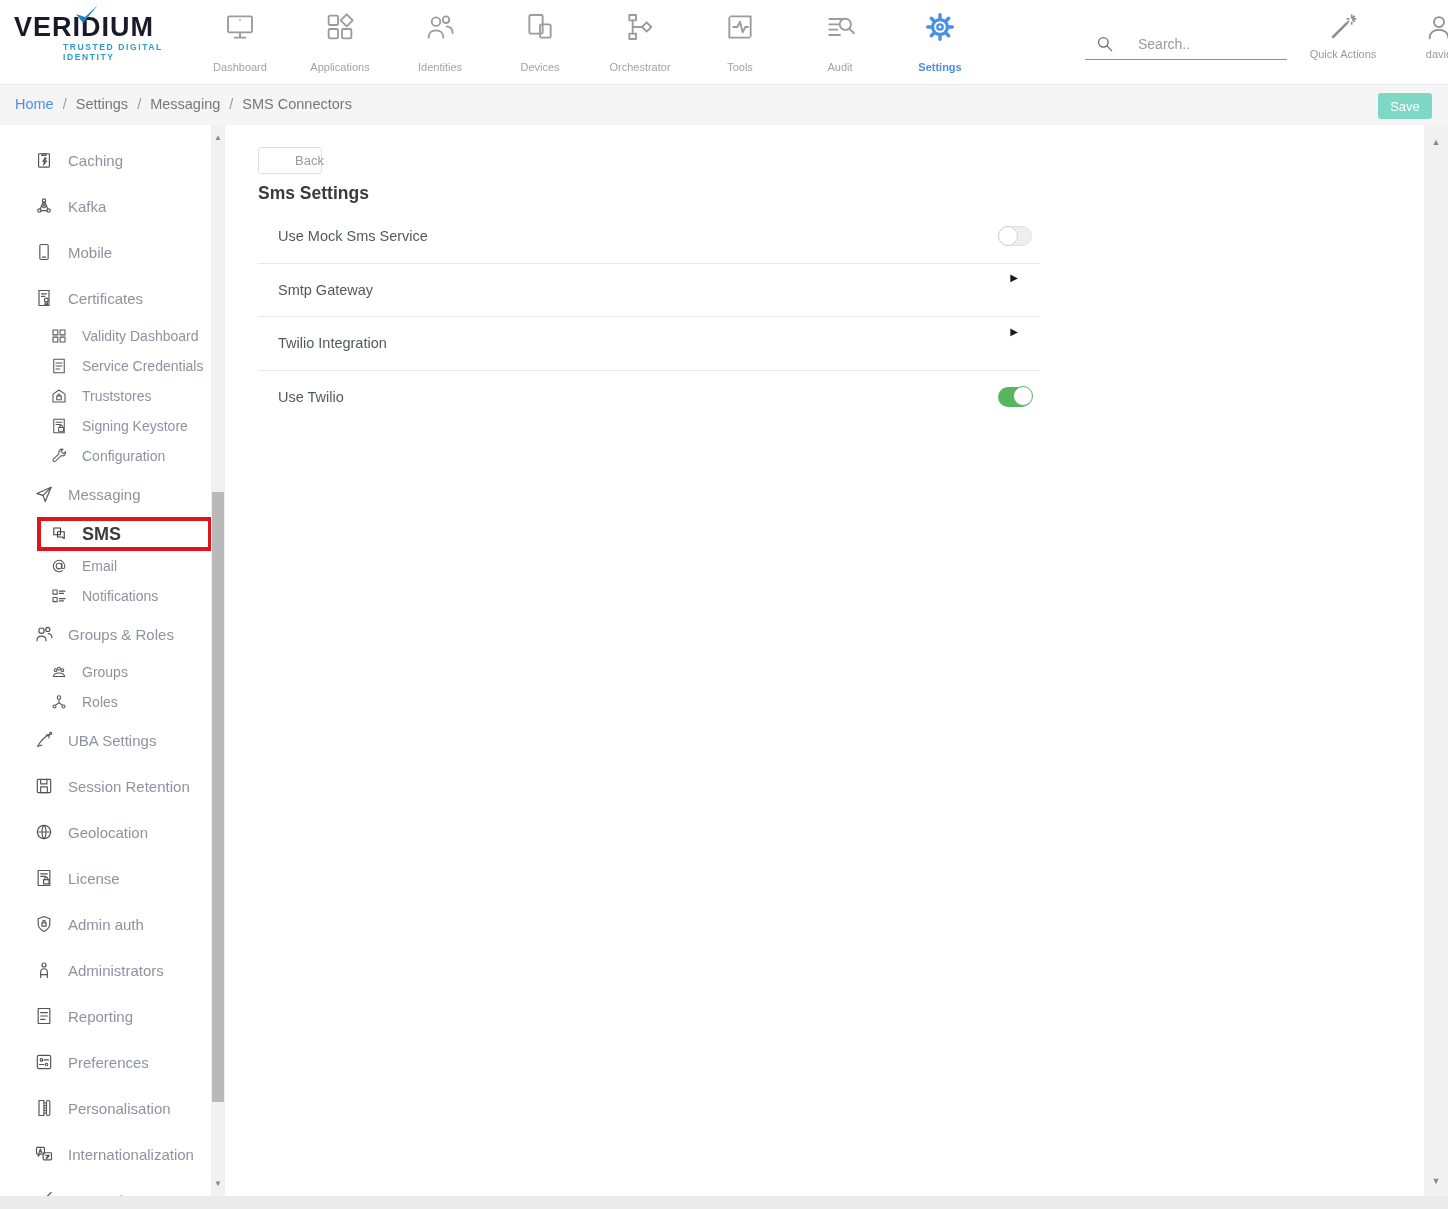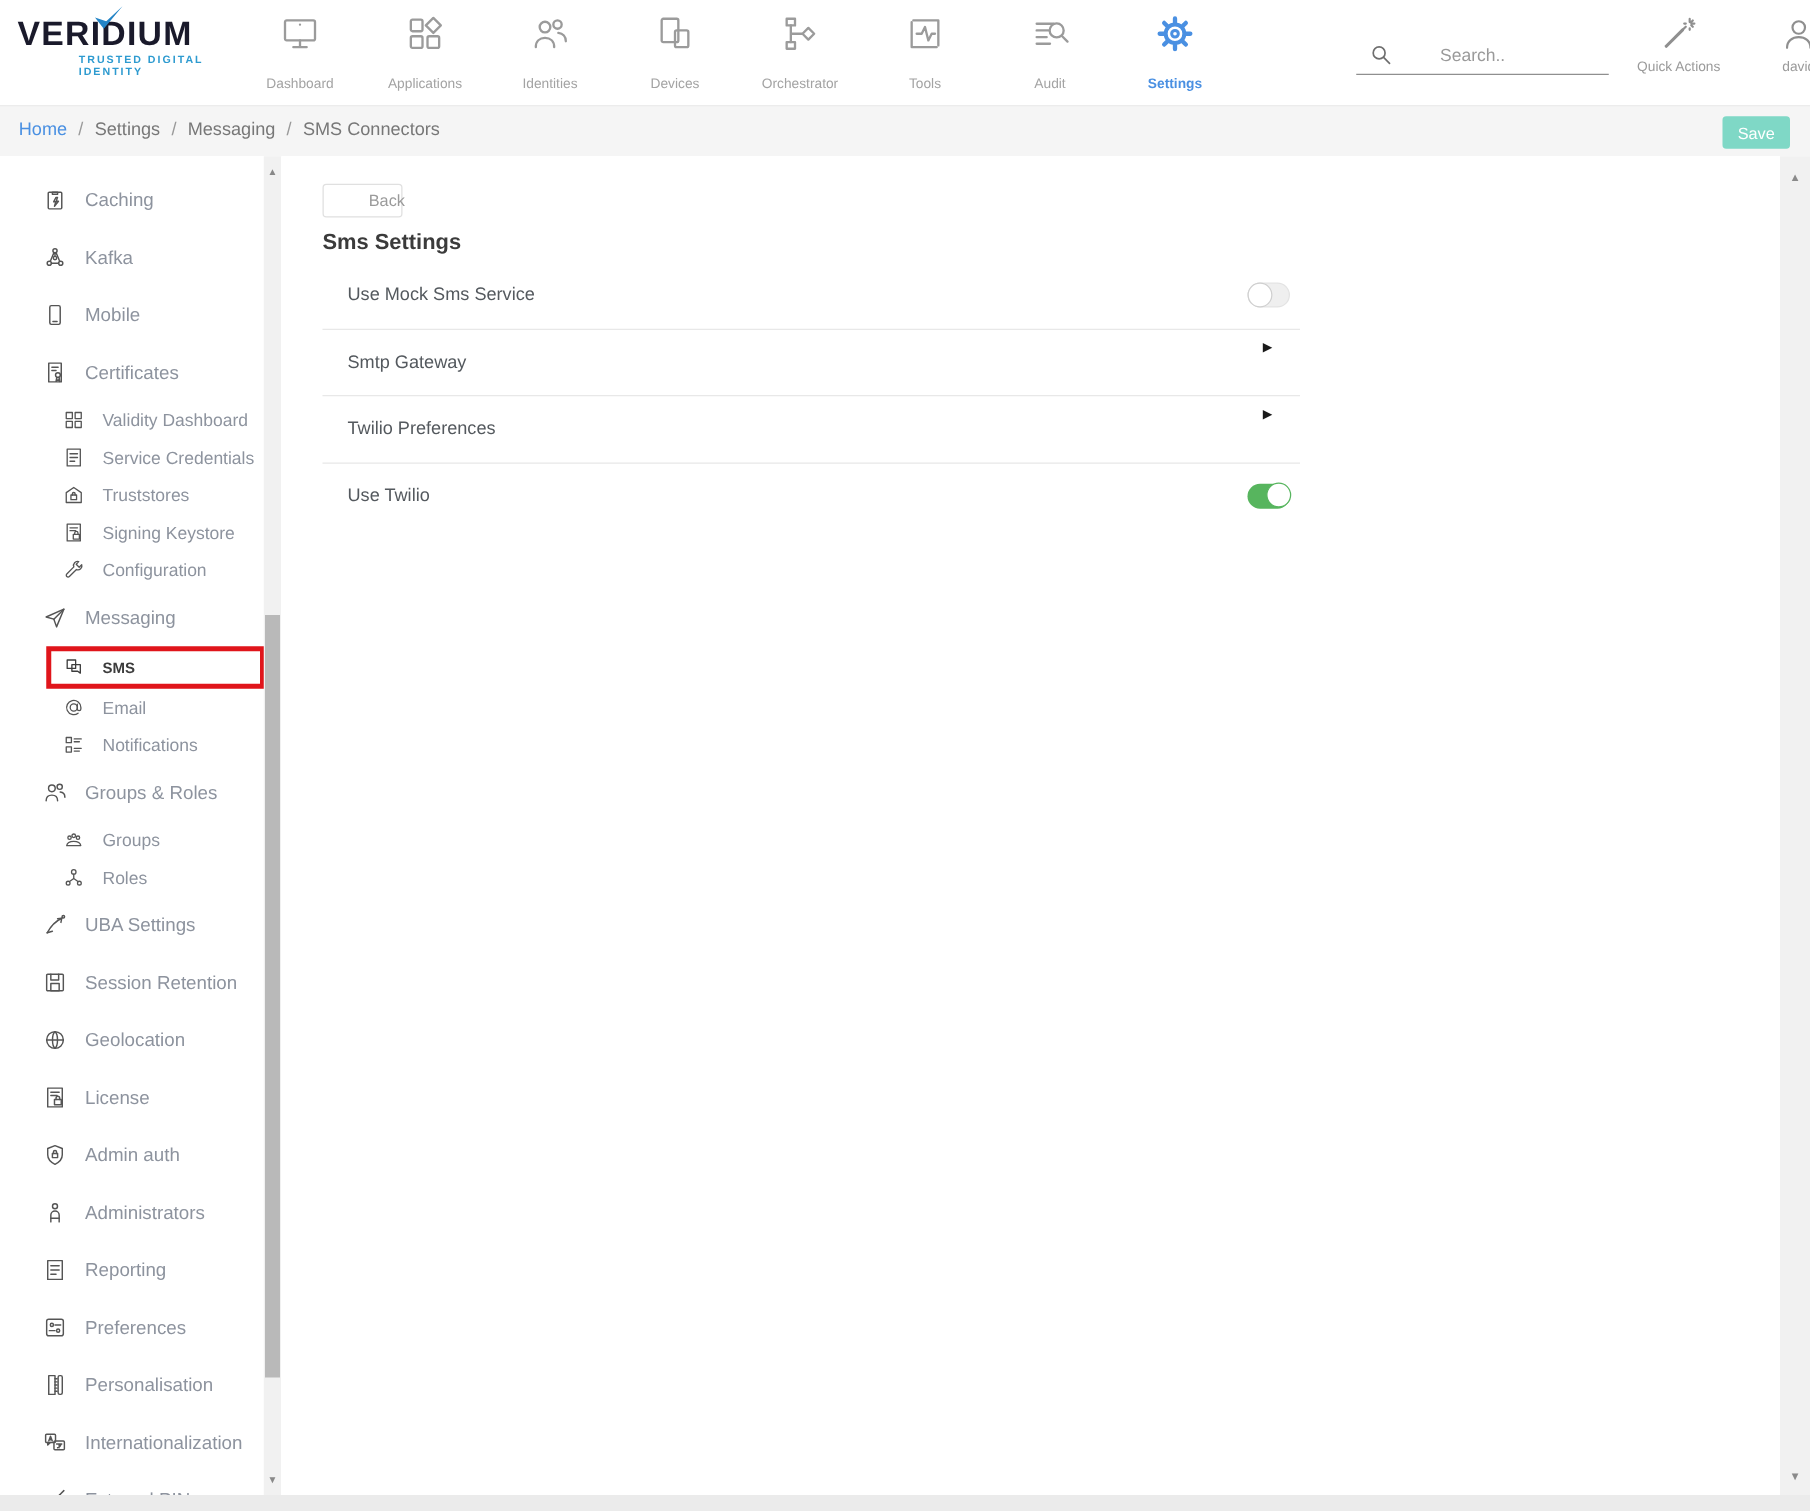--- a/index.html
+++ b/index.html
@@ -14,21 +14,21 @@
   .logo-tagline { font-size:8.5px; font-weight:bold; letter-spacing:1.6px; color:#2e9bd0; margin-top:0px; padding-left:5px;margin-left:44px; }
 
   .nav { position:absolute; left:190px; top:8px; display:flex; }
   .nav-item { width:100px; height:64px; display:flex; flex-direction:column; align-items:center; justify-content:flex-start; cursor:pointer; color:#9b9b9b; }
   .nav-item .ic { width:32px; height:32px; margin-top:3px; }
   .nav-item .ic svg { width:32px; height:32px; }
   .nav-item .lbl { font-size:11px; margin-top:18px; color:#a3a3a3; }
   .nav-item.active { color:var(--accent); }
   .nav-item.active .lbl { color:var(--accent); font-weight:bold; }
 
-  .search-box { position:absolute; left:1085px; top:28px; width:202px; height:32px; border-bottom:1px solid #8f8f8f; display:flex; align-items:center;gap:14px; }
+  .search-box { position:absolute; left:1085px; top:28px; width:202px; height:32px; border-bottom:1px solid #8f8f8f; display:flex; align-items:center; }
   .search-box .ic { width:19px; height:19px; margin-left:10px; color:#6e6e6e; }
   .search-box .ic svg { width:19px; height:19px; }
   .search-box input { border:none; outline:none; background:transparent; margin-left:24px; width:140px; font-size:14px; color:#555; font-family:"Liberation Sans", sans-serif; }
   .search-box input::placeholder { color:#9a9a9a; }
 
   .header-actions { position:absolute; left:1295px; top:8px; display:flex; }
   .action-item { width:96px; height:64px; display:flex; flex-direction:column; align-items:center; cursor:pointer; color:#8f8f8f; }
   .action-item .ic { width:30px; height:30px; margin-top:4px; }
   .action-item .ic svg { width:30px; height:30px; }
   .action-item .lbl { font-size:11px; margin-top:6px; color:#9a9a9a; }
@@ -46,21 +46,21 @@
   .side-list { padding-top:12px; }
   .side-item { display:flex; align-items:center; cursor:pointer; color:#8d939e; }
   .side-item.lvl0 { height:46px; padding-left:34px; font-size:15px; }
   .side-item.lvl1 { height:30px; padding-left:50px; font-size:14px; }
   .side-item .ic { width:20px; height:20px; margin-right:14px; color:#555; flex:none; }
   .side-item .ic svg { width:20px; height:20px; }
   .side-item.lvl1 .ic { width:18px; height:18px; }
   .side-item.lvl1 .ic svg { width:18px; height:18px; }
   .side-item .lbl { white-space:nowrap; }
   .side-item.highlight { height:34px; border:4px solid var(--red); margin-left:37px; padding-left:9px; width:175px; }
-  .side-item.highlight .lbl { font-weight:bold; color:#3c3c3c; font-size:12px; }
+  .side-item.highlight .lbl { font-weight:bold; color:#3c3c3c; font-size:18px; }
   .side-item.highlight .ic { color:#3c3c3c; }
 
   
   .side-scroll { position:absolute; top:125px; left:211px; width:14px; height:1071px; background:#f1f1f1; }
   .side-scroll .arr { position:absolute; left:0; width:14px; text-align:center; font-size:8px; color:#888; cursor:pointer; }
   .side-scroll .arr.up { top:8px; }
   .side-scroll .arr.down { bottom:8px; }
   .side-scroll .thumb { position:absolute; left:1px; top:367px; width:12px; height:610px; background:#b9b9b9; cursor:pointer; }
 
   
@@ -453,21 +453,21 @@
           </div>
         </span>
       </div>
       <div class="row">
         <span class="row-label">Smtp Gateway</span>
         <span class="ctrl">
           <span class="arrow">▶</span>
         </span>
       </div>
       <div class="row">
-        <span class="row-label">Twilio Preferences</span>
+        <span class="row-label">Twilio Integration</span>
         <span class="ctrl">
           <span class="arrow">▶</span>
         </span>
       </div>
       <div class="row">
         <span class="row-label">Use Twilio</span>
         <span class="ctrl">
           <div class="toggle on">
             <div class="knob"></div>
           </div>

